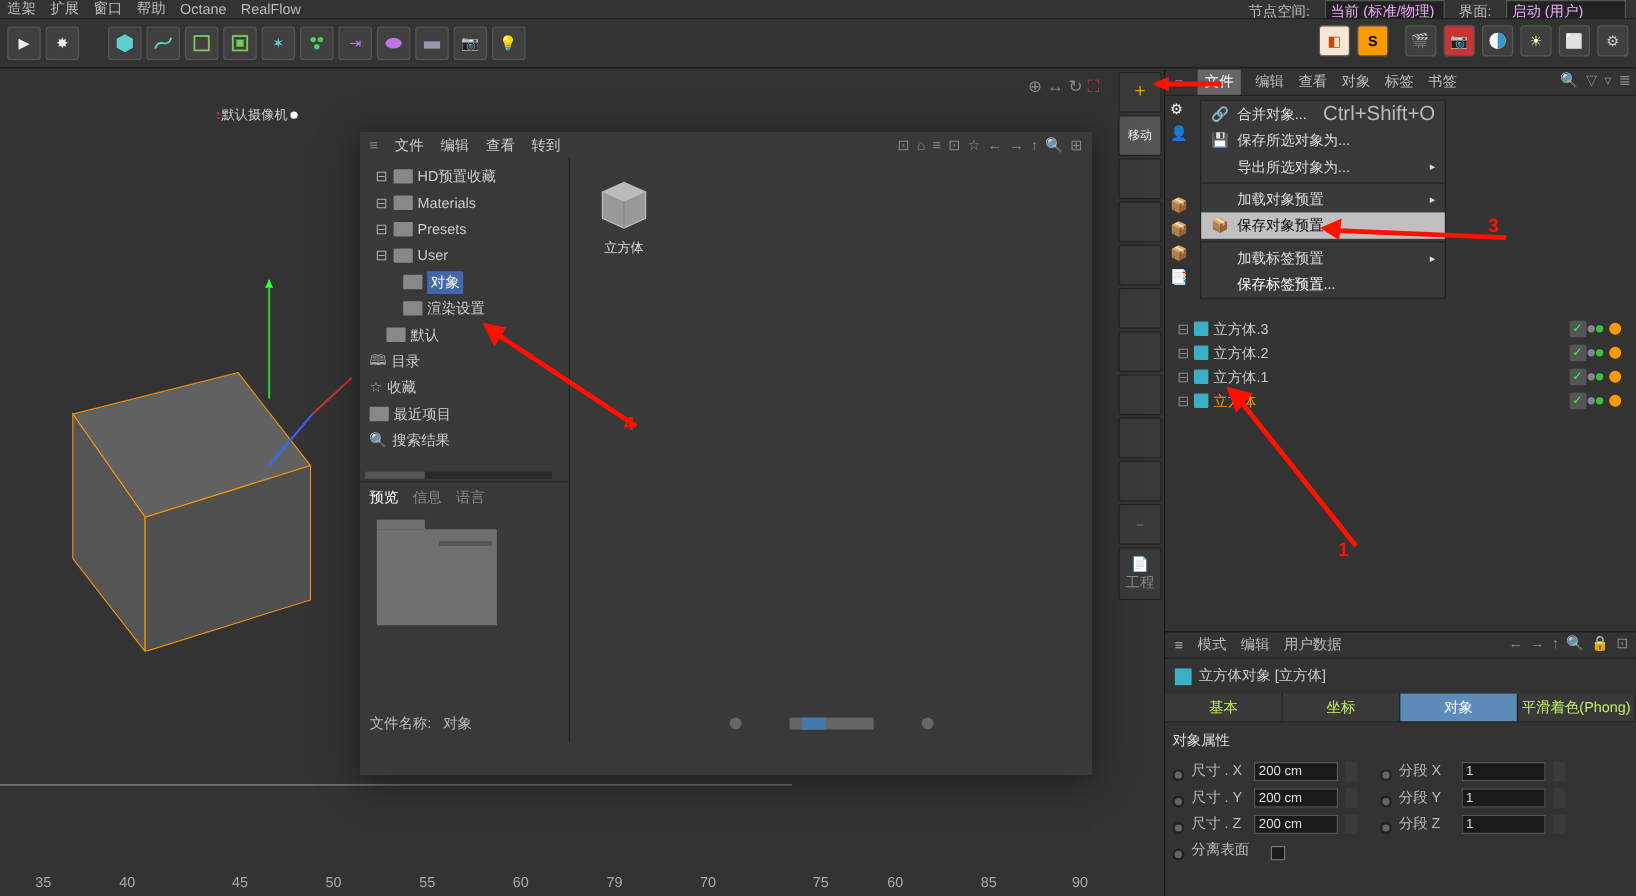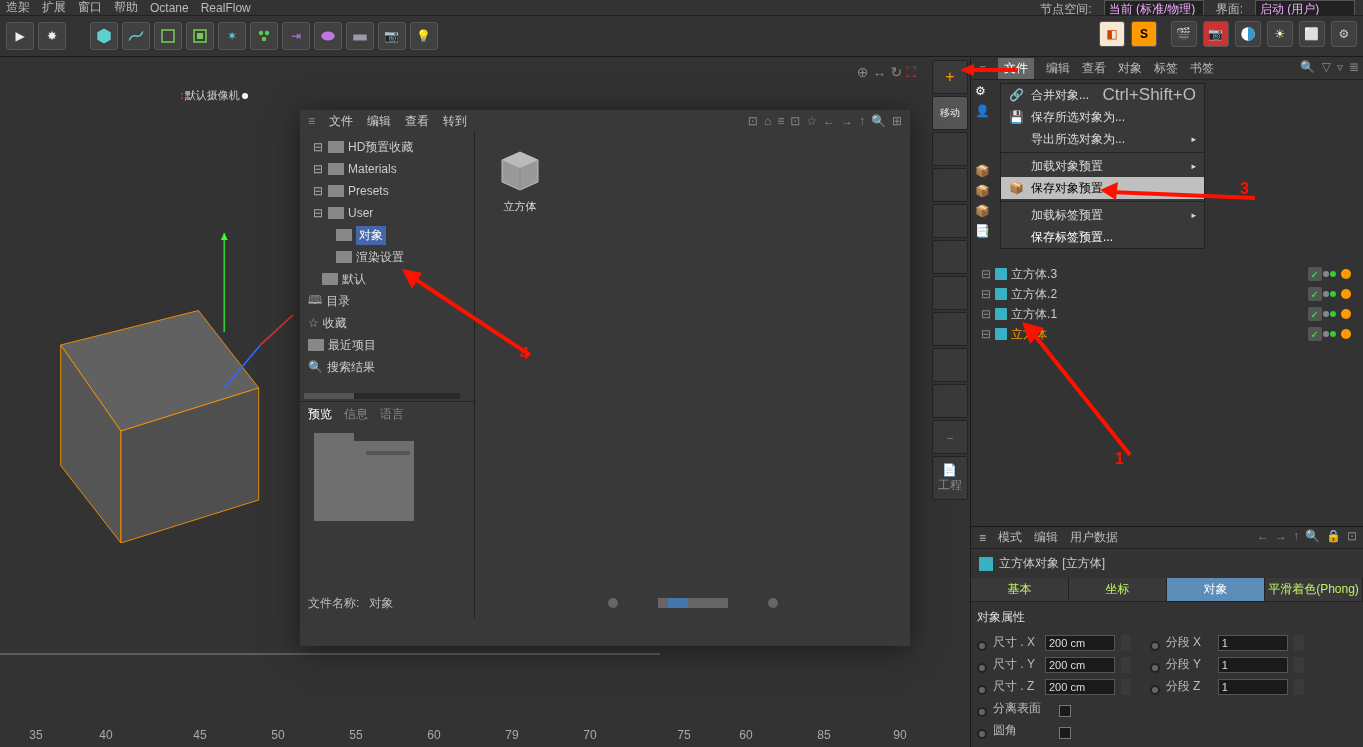--- a/index.html
+++ b/index.html
@@ -379,25 +379,20 @@
   <div class="attr-body">
     <h4>对象属性</h4>
     <div class="prop-line"><span class="rad"></span><span class="lbl">尺寸 . X</span><input class="inp" value="200 cm" style=""><span class="spn"></span>&nbsp;&nbsp;<span class="rad"></span><span class="lbl">分段 X</span><input class="inp" value="1" style=""><span class="spn"></span></div>
     <div class="prop-line"><span class="rad"></span><span class="lbl">尺寸 . Y</span><input class="inp" value="200 cm" style=""><span class="spn"></span>&nbsp;&nbsp;<span class="rad"></span><span class="lbl">分段 Y</span><input class="inp" value="1" style=""><span class="spn"></span></div>
     <div class="prop-line"><span class="rad"></span><span class="lbl">尺寸 . Z</span><input class="inp" value="200 cm" style=""><span class="spn"></span>&nbsp;&nbsp;<span class="rad"></span><span class="lbl">分段 Z</span><input class="inp" value="1" style=""><span class="spn"></span></div>
     <div class="prop-line">
         <span class="rad"></span>
         <span class="lbl" style="min-width:60px">分离表面</span>
         <span class="chk"></span>
       </div>
-    <div class="prop-line">
-        <span class="rad"></span>
-        <span class="lbl" style="min-width:60px">圆角</span>
-        <span class="chk"></span>
-      </div>
   </div>
 </div>
 
 <div class="dialog">
   <div class="dlg-menubar">
     <span style="color:#888;">≡</span>
     <span>文件</span>
     <span>编辑</span>
     <span>查看</span>
     <span>转到</span>

